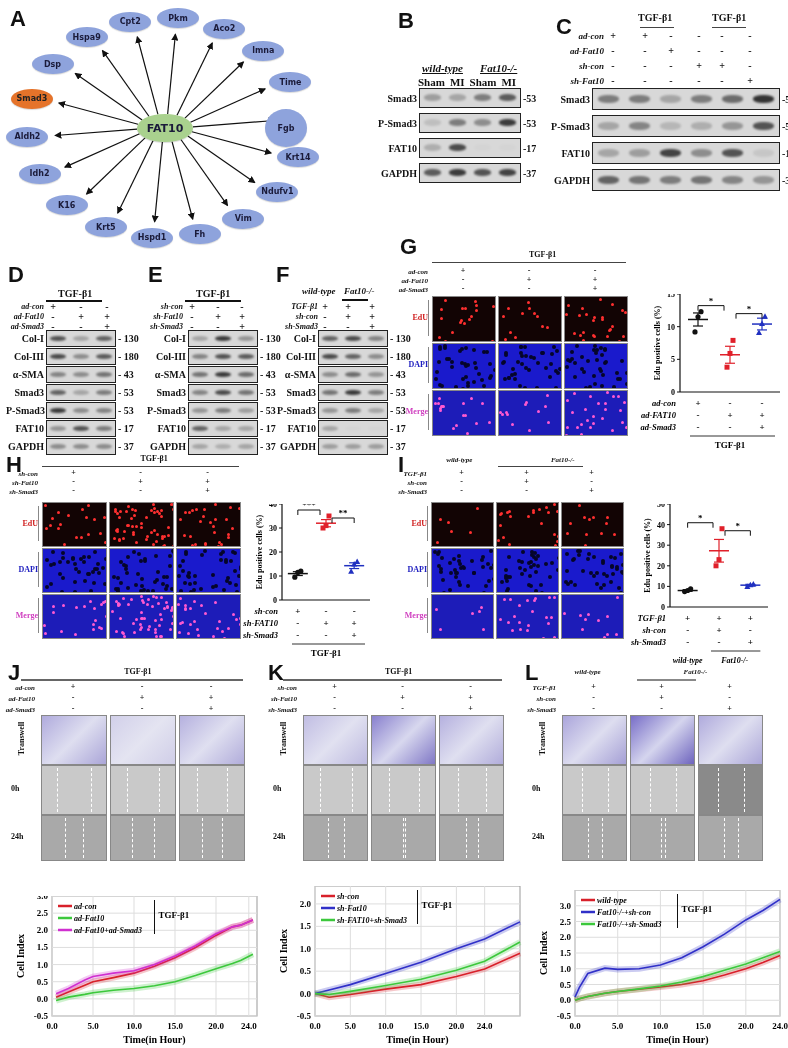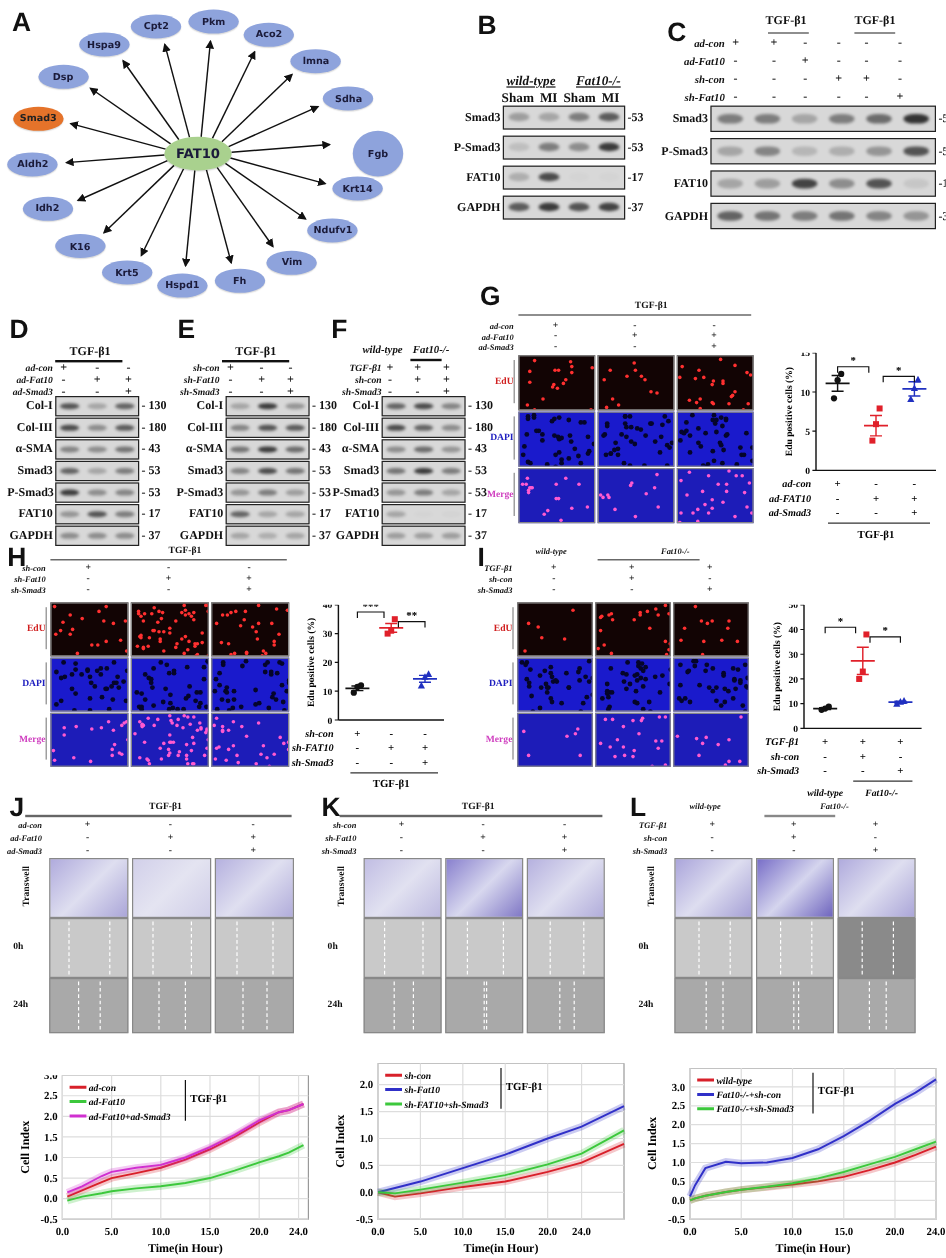--- a/index.html
+++ b/index.html
@@ -60,22 +60,22 @@
         <line x1="138.00744999923296" y1="124.27836580061624" x2="58.95783928270089" y2="103.0118846612805"></line>
         <line x1="142.18104767264242" y1="119.8868098955808" x2="75.35411585680956" y2="73.52572358461391"></line>
         <line x1="149.10694776860038" y1="116.4738244550718" x2="102.56300909093" y2="50.60996419833927"></line>
         <line x1="157.94978452013507" y1="114.45106589351516" x2="137.30272490053065" y2="37.028585285030346"></line>
       </g>
   </svg>
   <div id="nodesA">
       <div class="node" style="left:157.02612216401303px;top:8.491140148490771px;width:42px;height:20px;">Pkm</div>
       <div class="node" style="left:203.2285923292919px;top:18.646575810383737px;width:42px;height:20px;">Aco2</div>
       <div class="node" style="left:242.28722013873187px;top:40.785500729920074px;width:42px;height:20px;">lmna</div>
-      <div class="node" style="left:269.490958634561px;top:72.23763382607024px;width:42px;height:20px;">Sdha</div>
-      <div class="node" style="left:294px;top:109.209383663391px;width:42px;height:38px;">Fgb</div>
+      <div class="node" style="left:269.490958634561px;top:72.23763382607024px;width:42px;height:20px;">Time</div>
+      <div class="node" style="left:265px;top:109.209383663391px;width:42px;height:38px;">Fgb</div>
       <div class="node" style="left:277.0347107180661px;top:147.24141156658672px;width:42px;height:20px;">Krt14</div>
       <div class="node" style="left:256.464836470548px;top:181.74649367757948px;width:42px;height:20px;">Ndufv1</div>
       <div class="node" style="left:222.33004314046957px;top:208.56280785300726px;width:42px;height:20px;">Vim</div>
       <div class="node" style="left:178.7474905793343px;top:224.45591083666662px;width:42px;height:20px;">Fh</div>
       <div class="node" style="left:130.973877835987px;top:227.50885985150921px;width:42px;height:20px;">Hspd1</div>
       <div class="node" style="left:84.77140767070814px;top:217.3534241896163px;width:42px;height:20px;">Krt5</div>
       <div class="node" style="left:45.71277986126816px;top:195.21449927007995px;width:42px;height:20px;">K16</div>
       <div class="node" style="left:18.509041365439018px;top:163.76236617392982px;width:42px;height:20px;">Idh2</div>
       <div class="node" style="left:6.4413645302385305px;top:126.79061633660902px;width:42px;height:20px;">Aldh2</div>
       <div class="node hl" style="left:10.965289281933849px;top:88.75858843341337px;width:42px;height:20px;">Smad3</div>

